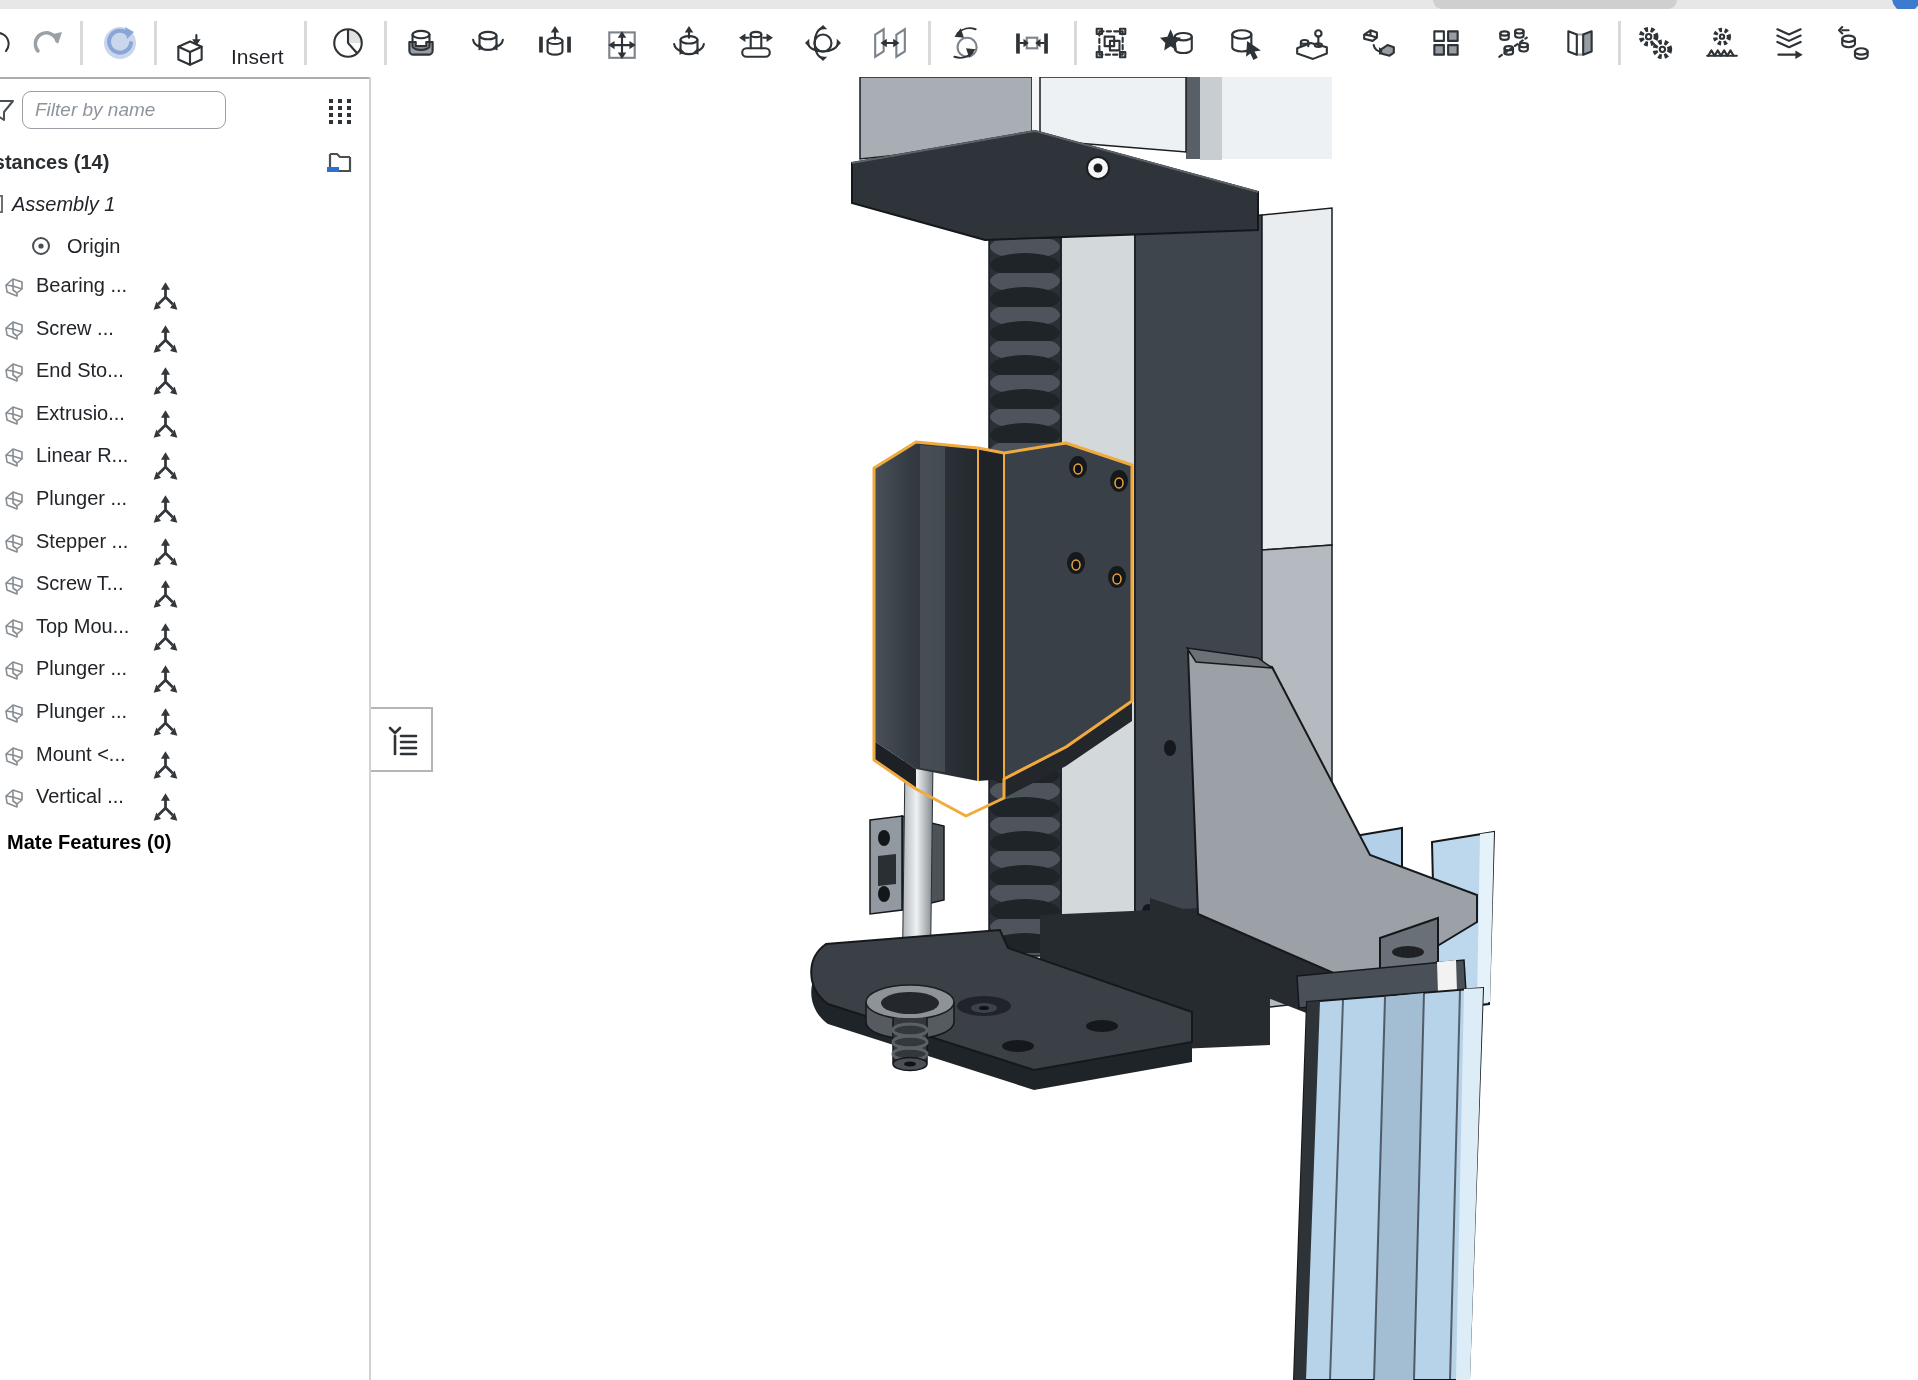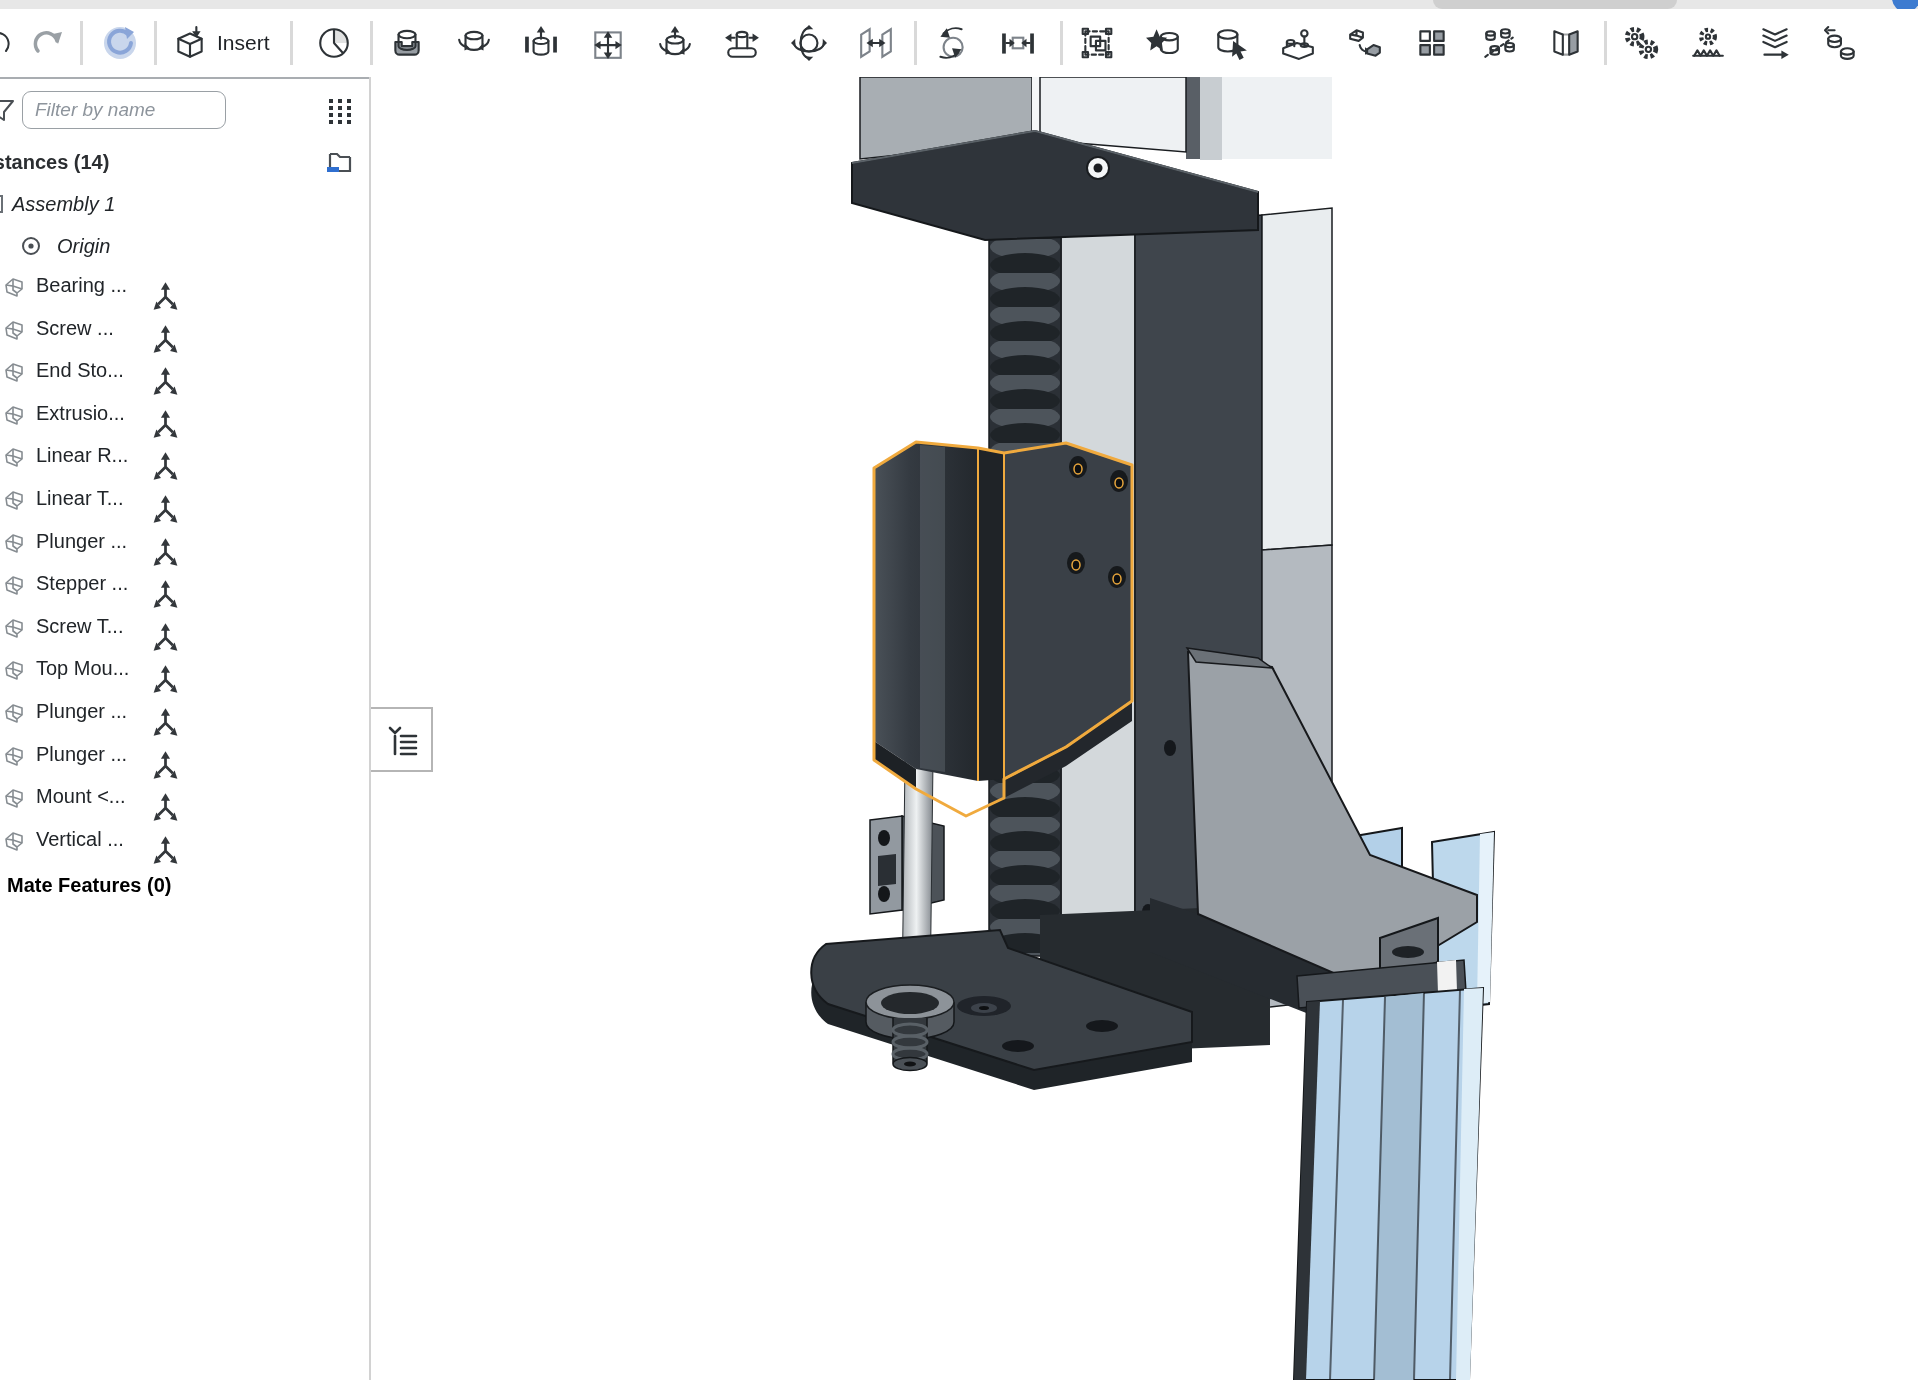--- a/index.html
+++ b/index.html
@@ -12,37 +12,37 @@
   .topstrip .tab-fragment{position:absolute;left:1433px;top:0;width:244px;height:9px;background:#cfcfcf;border-radius:0 0 9px 9px;}
   .topstrip .avatar-fragment{position:absolute;left:1892px;top:-16px;width:28px;height:28px;border-radius:50%;background:#3d7bd0;}
   
   .toolbar{position:absolute;left:0;top:9px;width:1918px;height:68px;background:#fff;display:flex;align-items:center;overflow:hidden;}
   .tb{width:67px;height:52px;flex:none;display:flex;align-items:center;justify-content:center;background:none;border:none;padding:0;cursor:pointer;}
   .tb svg{display:block;}
   .sep{flex:none;width:3px;height:44px;background:#d9d9d9;margin:0 1px;}
   .ic{stroke:#2e3337;stroke-width:2;fill:none;stroke-linecap:round;stroke-linejoin:round;}
   .icf{fill:#2e3337;stroke:none;}
   .icg{fill:#979da3;stroke:#2e3337;stroke-width:2;stroke-linejoin:round;}
-  .insert-btn{display:flex;align-items:center;gap:9px;width:auto;padding:0 6px;}
+  .insert-btn{display:flex;align-items:flex-end;gap:23px;width:auto;padding:0 6px;}
   .insert-label{font-size:21px;color:#1f2226;}
   
   .left-panel{position:absolute;left:0;top:77px;width:371px;height:1303px;background:#fff;border-top:2px solid #a9adb1;overflow:hidden;box-sizing:border-box;}
   .panel-divider{position:absolute;left:369px;top:77px;width:3px;height:1303px;background:#d2d2d2;}
   .filter-row{display:flex;align-items:center;margin-top:11px;height:40px;}
   .funnel{margin-left:-13px;flex:none;}
   .filter-input{width:178px;height:36px;margin-left:7px;border:1.5px solid #9aa0a5;border-radius:9px;padding:0 12px;font-family:"Liberation Sans",sans-serif;font-size:19px;color:#333;}
   .filter-input::placeholder{font-style:italic;color:#8d949c;}
   .listview{margin-left:auto;margin-right:16px;flex:none;}
   .instances-row{display:flex;align-items:center;margin-top:17px;height:30px;}
   .instances-row .hdr{display:inline-block;margin-left:-24px;font-size:20px;font-weight:700;color:#2b2e31;white-space:nowrap;}
   .addinst{margin-left:auto;margin-right:16px;flex:none;}
   .assembly-row{display:flex;align-items:center;margin-top:12px;height:30px;font-size:20px;font-style:italic;}
   .assembly-sliver{width:20px;height:22px;margin-left:-16px;flex:none;}
   .assembly-row .lbl{margin-left:8px;}
-  .origin-row{display:flex;align-items:center;margin-top:12px;height:30px;padding-left:18px;font-size:20px;font-style:italic;}
+  .origin-row{display:flex;align-items:center;margin-top:12px;height:30px;padding-left:28px;font-size:20px;}
   .origin-row .lbl{margin-left:13px;}
   .tree-items{margin-top:13px;}
   .item-row{position:relative;display:flex;height:42.6px;font-size:20px;}
   .item-row .lbl{margin-left:9px;white-space:nowrap;}
   .item-row .dof{position:absolute;left:150px;top:8px;}
   .mate-row{margin-top:0;height:30px;display:flex;align-items:center;padding-left:7px;font-size:20px;font-weight:700;color:#000000;}
   
   .collapse-tab{position:absolute;left:371px;top:707px;width:60px;height:61px;background:#fff;border:2px solid #b5b5b5;border-left:none;display:flex;align-items:center;justify-content:center;cursor:pointer;z-index:5;}
   
   .canvas{position:absolute;left:371px;top:77px;width:1547px;height:1303px;background:#fff;}
@@ -407,33 +407,20 @@
           <polygon points="4,30 12,28 7,21" fill="#33373b"></polygon>
           <polygon points="30,30 22,28 27,21" fill="#33373b"></polygon>
         </svg>
     </div>
     <div class="item-row">
       <svg width="27" height="27" viewBox="0 0 27 27">
           <path d="M6,11 L13,5 L22,8 L22,15 L17,19 L17,22 L7,18 Z" fill="#fff" stroke="#868c91" stroke-width="1.6" stroke-linejoin="round"></path>
           <path d="M13,5 L13,12 L6,11 M13,12 L22,15 M17,19 L13,16 L13,12" fill="none" stroke="#868c91" stroke-width="1.6"></path>
         </svg>
       <span class="lbl">Linear R...</span>
-      <svg class="dof" width="31" height="29" viewBox="0 0 34 31">
-          <path d="M17,16 L17,7 M17,16 L9,24 M17,16 L25,24" stroke="#33373b" stroke-width="3" fill="none"></path>
-          <polygon points="12,8 22,8 17,0" fill="#33373b"></polygon>
-          <polygon points="4,30 12,28 7,21" fill="#33373b"></polygon>
-          <polygon points="30,30 22,28 27,21" fill="#33373b"></polygon>
-        </svg>
-    </div>
-    <div class="item-row">
-      <svg width="27" height="27" viewBox="0 0 27 27">
-          <path d="M6,11 L13,5 L22,8 L22,15 L17,19 L17,22 L7,18 Z" fill="#fff" stroke="#868c91" stroke-width="1.6" stroke-linejoin="round"></path>
-          <path d="M13,5 L13,12 L6,11 M13,12 L22,15 M17,19 L13,16 L13,12" fill="none" stroke="#868c91" stroke-width="1.6"></path>
-        </svg>
-      <span class="lbl">Linear T...</span>
       <svg class="dof" width="31" height="29" viewBox="0 0 34 31">
           <path d="M17,16 L17,7 M17,16 L9,24 M17,16 L25,24" stroke="#33373b" stroke-width="3" fill="none"></path>
           <polygon points="12,8 22,8 17,0" fill="#33373b"></polygon>
           <polygon points="4,30 12,28 7,21" fill="#33373b"></polygon>
           <polygon points="30,30 22,28 27,21" fill="#33373b"></polygon>
         </svg>
     </div>
     <div class="item-row">
       <svg width="27" height="27" viewBox="0 0 27 27">
           <path d="M6,11 L13,5 L22,8 L22,15 L17,19 L17,22 L7,18 Z" fill="#fff" stroke="#868c91" stroke-width="1.6" stroke-linejoin="round"></path>

